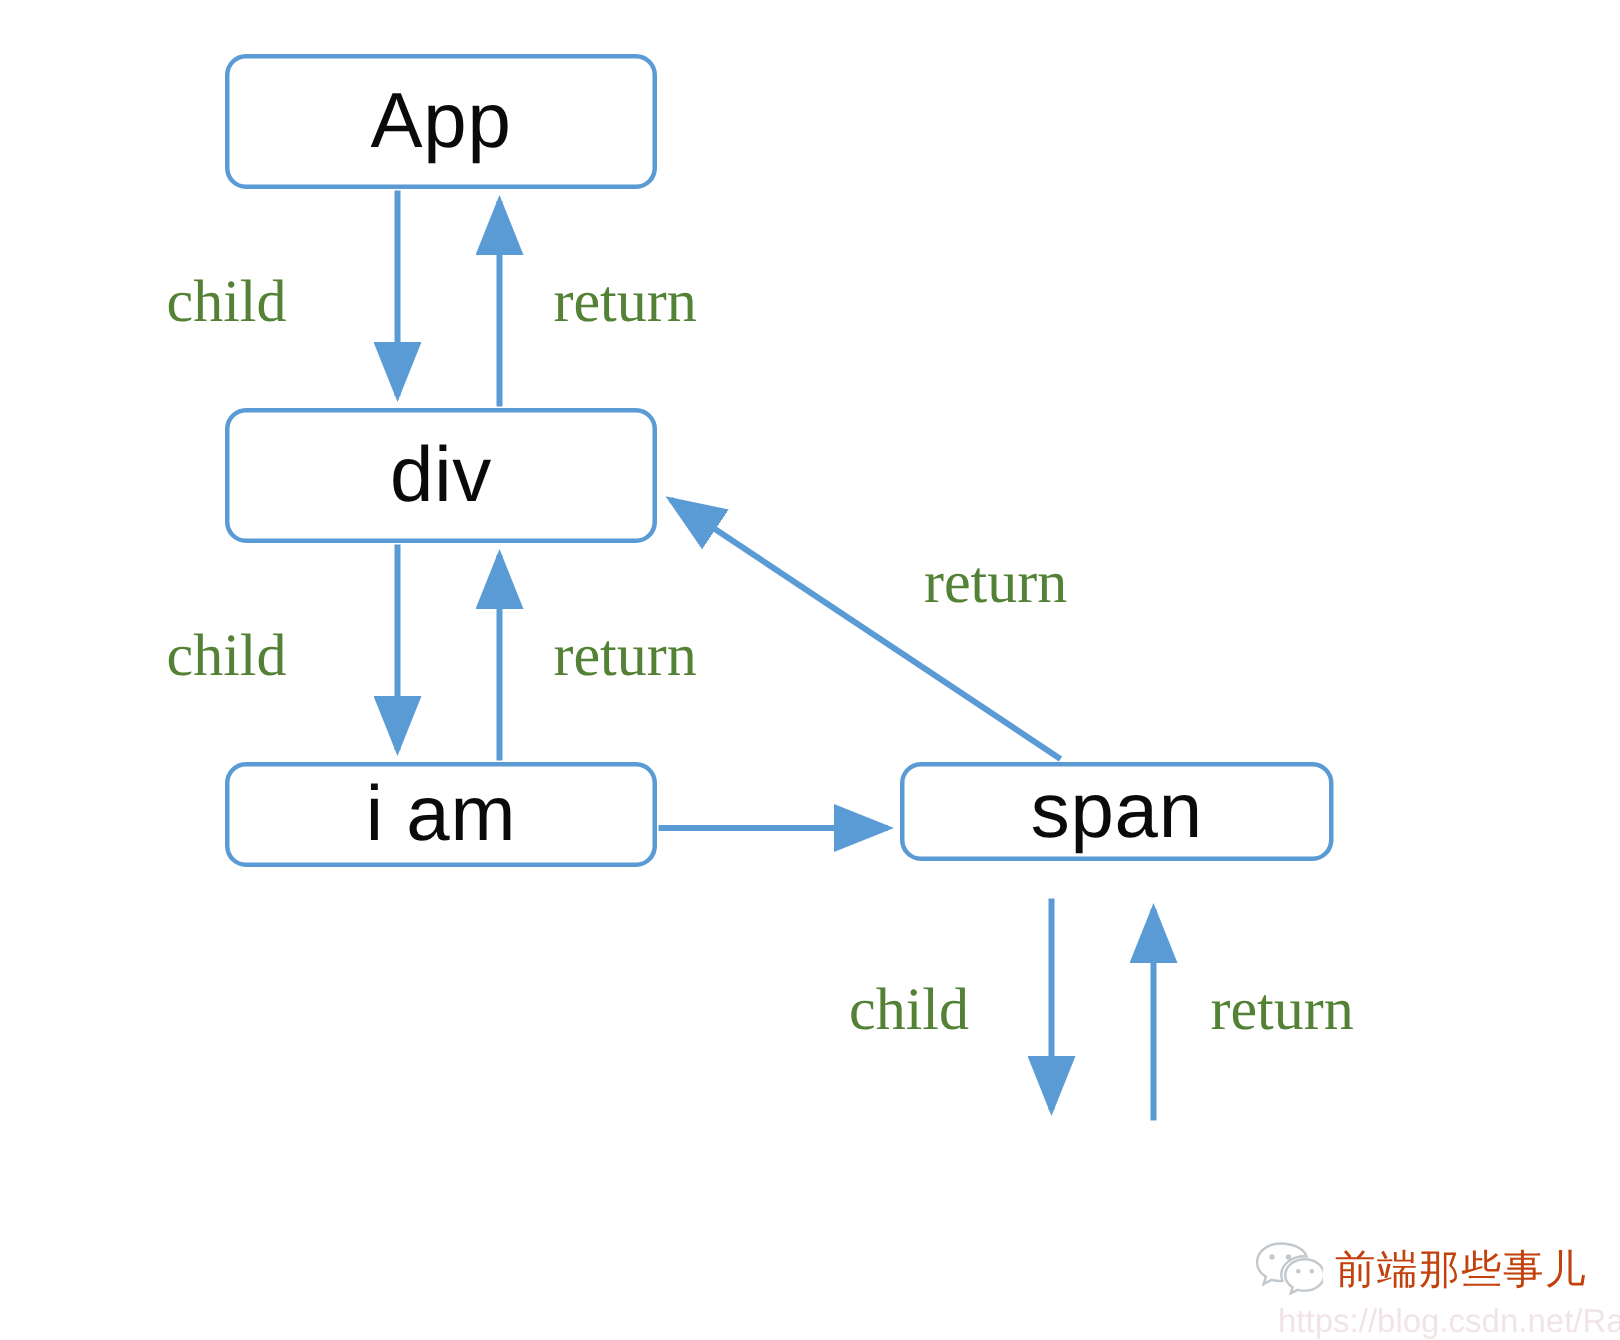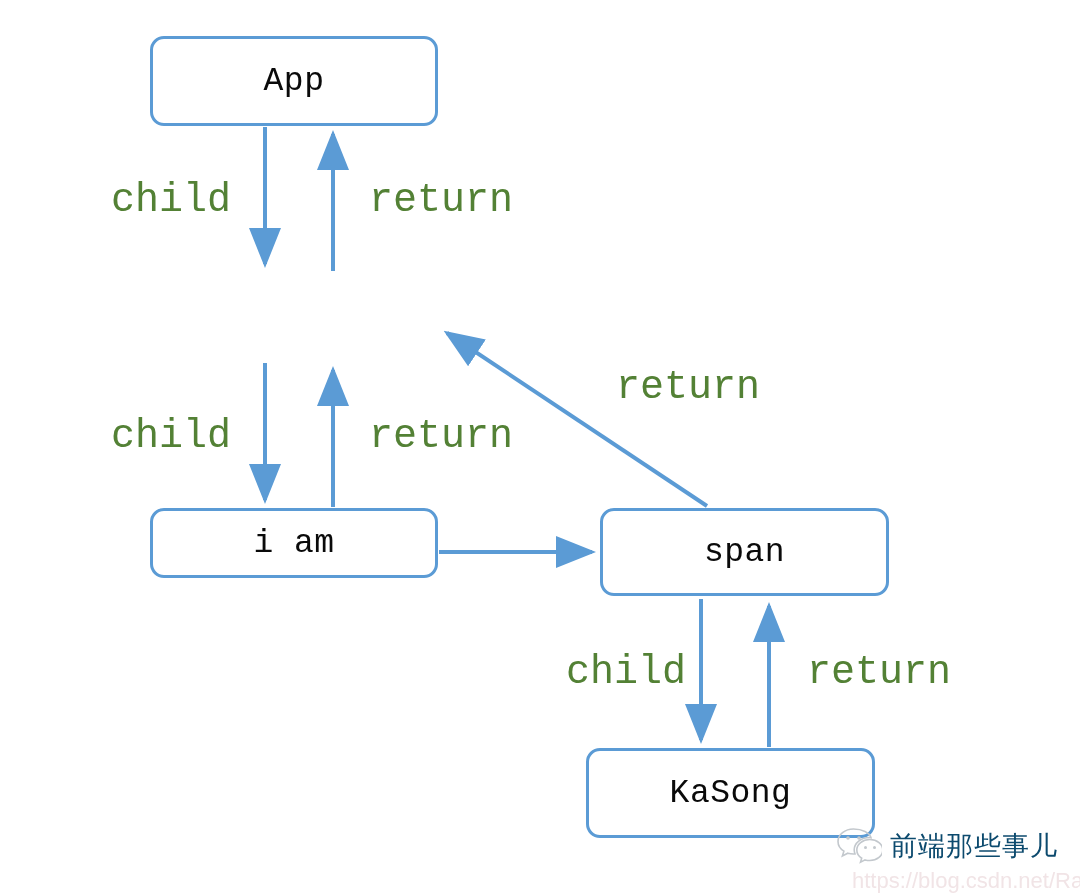--- a/index.html
+++ b/index.html
@@ -27,36 +27,36 @@
   .node {
     position: absolute;
     box-sizing: border-box;
     background: #ffffff;
     border: 3px solid #5b9bd5;
     border-radius: 14px;
     display: flex;
     align-items: center;
     justify-content: center;
     color: #0a0a0a;
-    font-size: 33px;
-    font-family: Liberation Mono, monospace;
+    font-size: 52px;
+    font-family: Liberation Sans, sans-serif;
     font-weight: 400;
     letter-spacing: 0.5px;
     line-height: 1;
   }
   .node-app   { left: 150px; top: 36px;  width: 288px; height: 90px; }
   .node-div   { left: 150px; top: 272px; width: 288px; height: 90px; }
   .node-iam   { left: 150px; top: 508px; width: 288px; height: 70px; }
-  .node-span  { left: 600px; top: 508px; width: 289px; height: 88px; justify-content: center; }
+  .node-span  { left: 600px; top: 508px; width: 289px; height: 66px; justify-content: center; }
   .node-kasong{ left: 586px; top: 748px; width: 289px; height: 90px; }
 
   .edge-label {
     position: absolute;
     color: #538135;
-    font-family: Liberation Mono, monospace;
+    font-family: Liberation Serif, serif;
     font-size: 40px;
     line-height: 1;
     white-space: nowrap;
   }
   .lbl-child-1  { left: 111px; top: 181px; }
   .lbl-return-1 { left: 369px; top: 181px; }
   .lbl-child-2  { left: 111px; top: 417px; }
   .lbl-return-2 { left: 369px; top: 417px; }
   .lbl-return-3 { left: 616px; top: 368px; }
   .lbl-sibling  { left: 444px; top: 605px; }
@@ -79,21 +79,21 @@
     display: flex;
     align-items: center;
     gap: 8px;
   }
   .wm-logo {
     width: 46px;
     height: 40px;
     flex: 0 0 auto;
   }
   .wm-title {
-    color: #0c4a6e;
+    color: #c2410c;
     font-size: 27px;
     font-family: "Liberation Sans", sans-serif;
     line-height: 1;
     letter-spacing: 1px;
     white-space: nowrap;
   }
   .wm-url {
     position: absolute;
     left: 16px;
     top: 46px;
@@ -129,28 +129,28 @@
     <line x1="439" y1="552" x2="592" y2="552" stroke="#5b9bd5" stroke-width="4" marker-end="url(#arrowhead)"></line>
 
     <line x1="701" y1="599" x2="701" y2="740" stroke="#5b9bd5" stroke-width="4" marker-end="url(#arrowhead)"></line>
 
     <line x1="769" y1="747" x2="769" y2="606" stroke="#5b9bd5" stroke-width="4" marker-end="url(#arrowhead)"></line>
   </svg>
 
   <div class="node node-app">
     <span>App</span>
   </div>
+  <div class="node node-div">
+    <span>div</span>
+  </div>
   <div class="node node-iam">
     <span>i am</span>
   </div>
   <div class="node node-span">
     <span>span</span>
-  </div>
-  <div class="node node-kasong">
-    <span>KaSong</span>
   </div>
 
   <div class="edge-label lbl-child-1">child</div>
   <div class="edge-label lbl-return-1">return</div>
   <div class="edge-label lbl-child-2">child</div>
   <div class="edge-label lbl-return-2">return</div>
   <div class="edge-label lbl-return-3">return</div>
   <div class="edge-label lbl-child-3">child</div>
   <div class="edge-label lbl-return-4">return</div>
 

